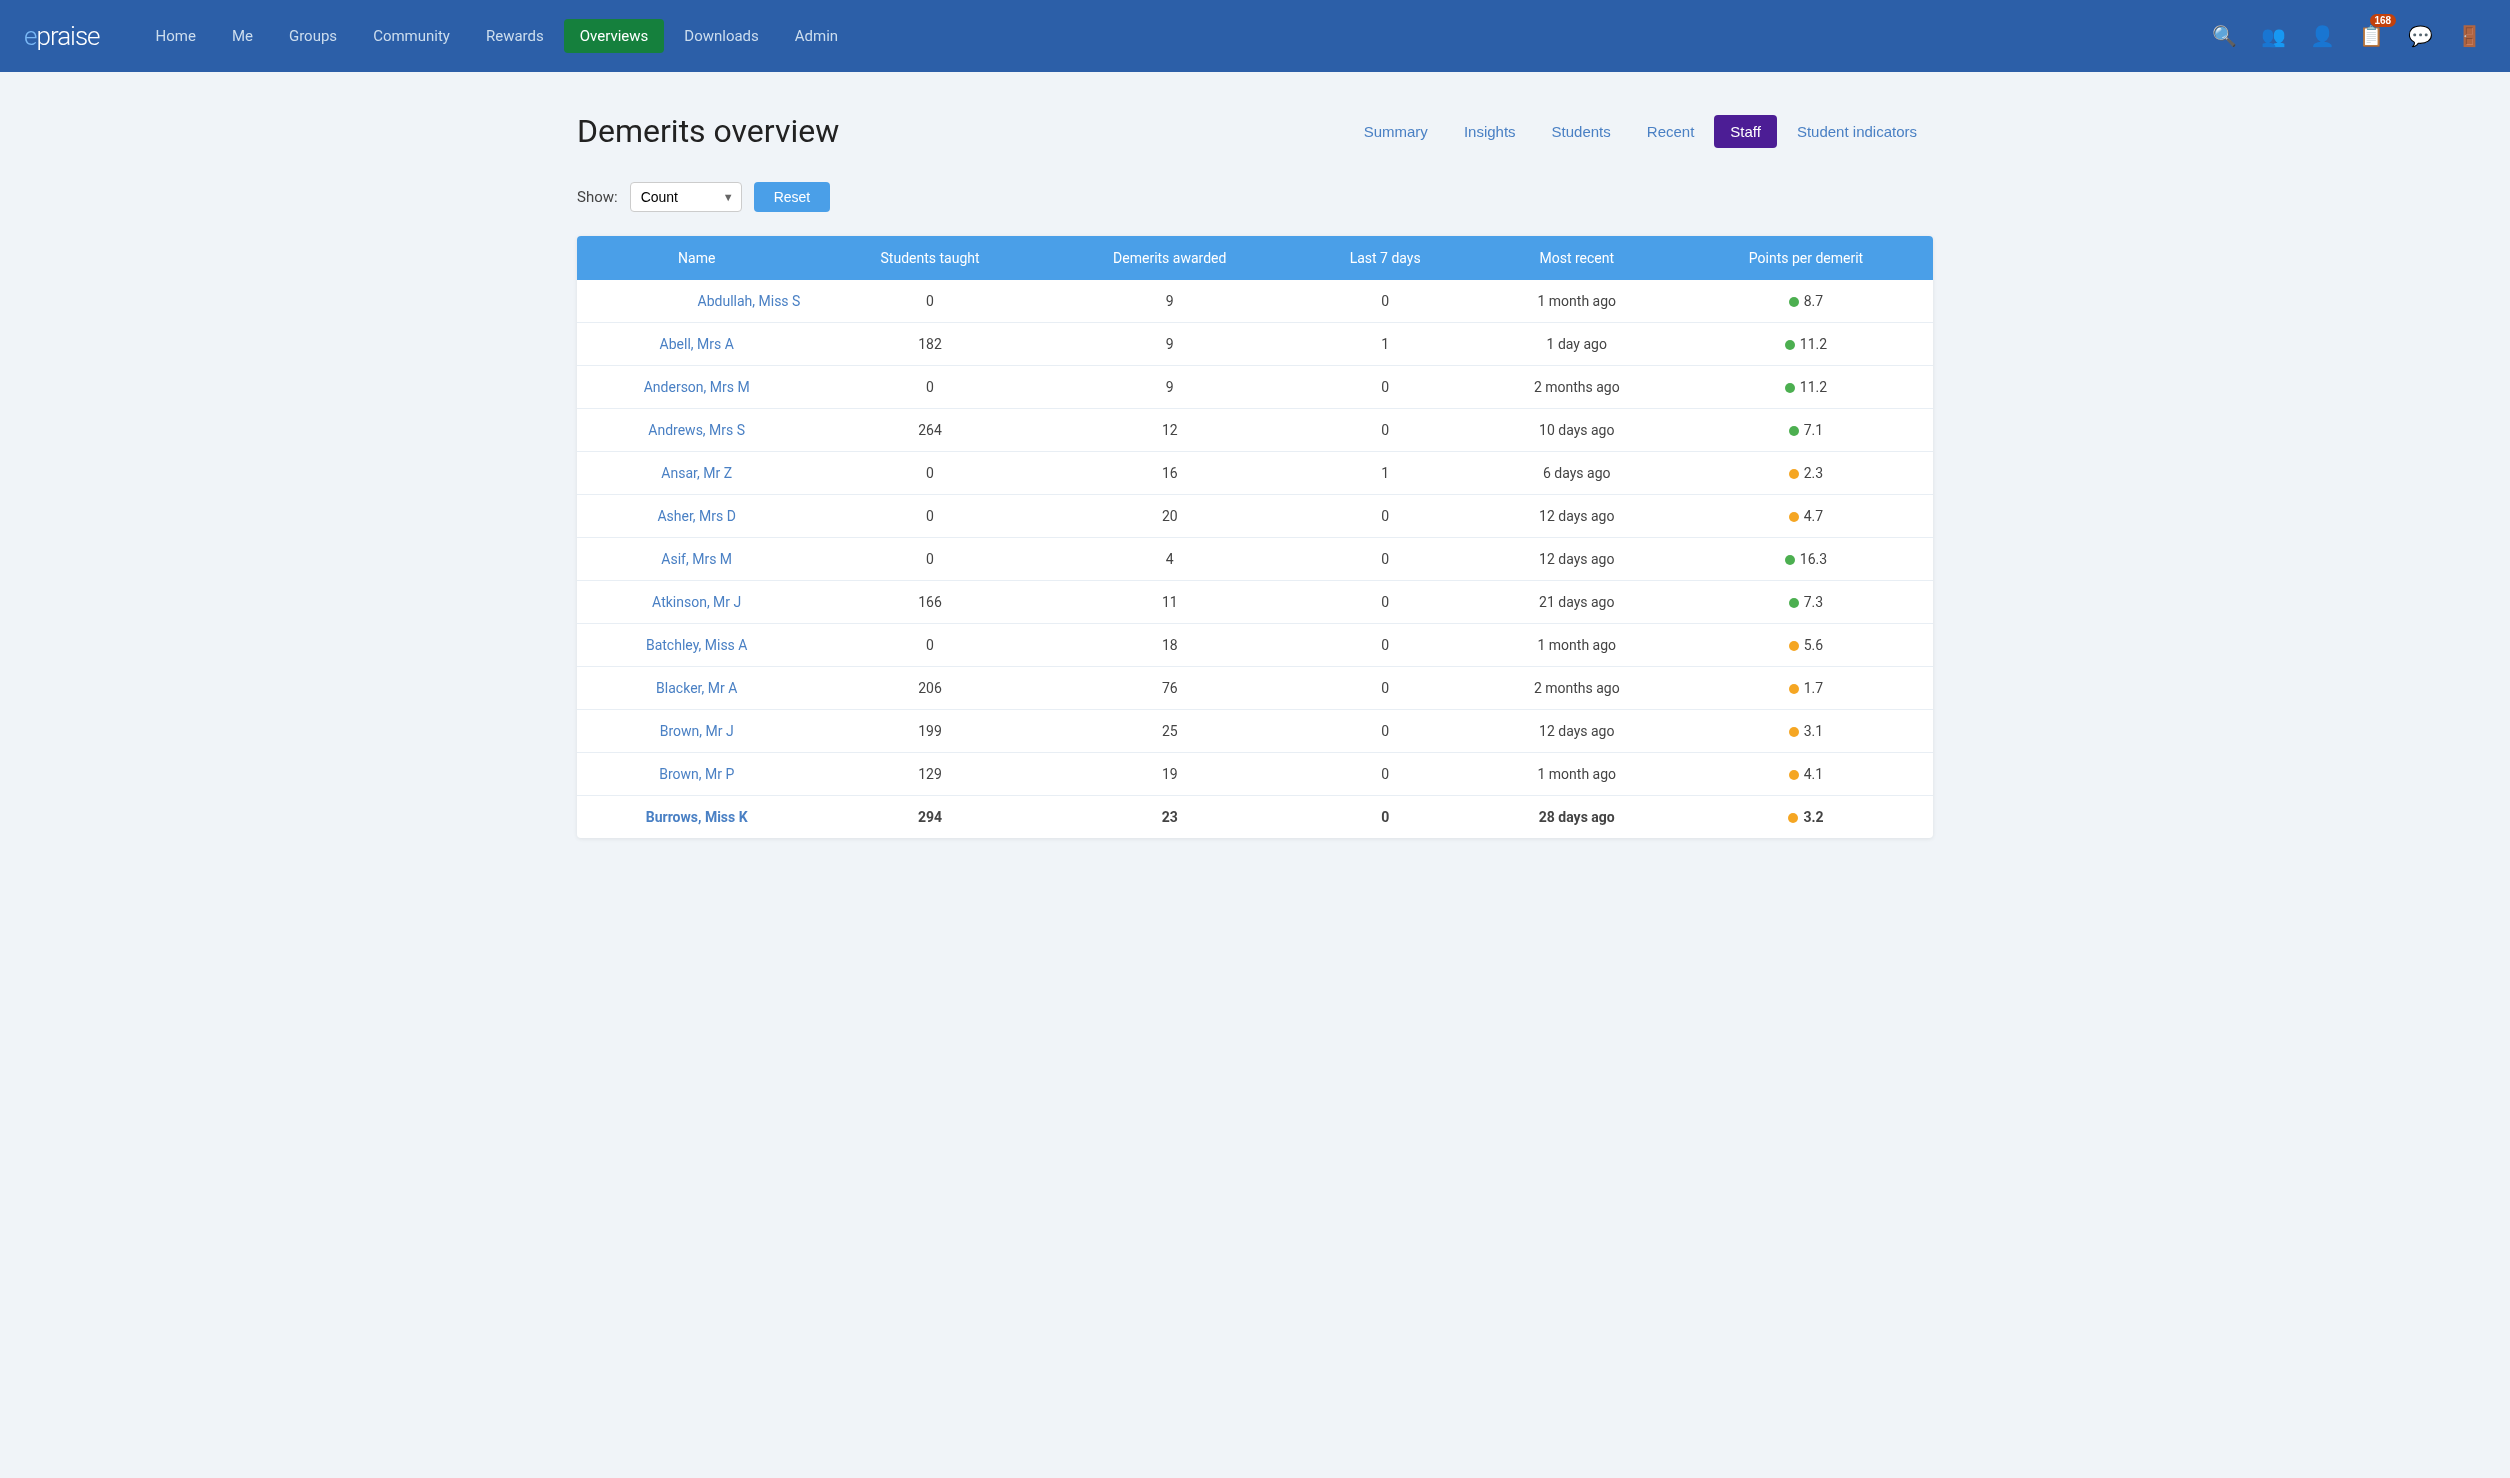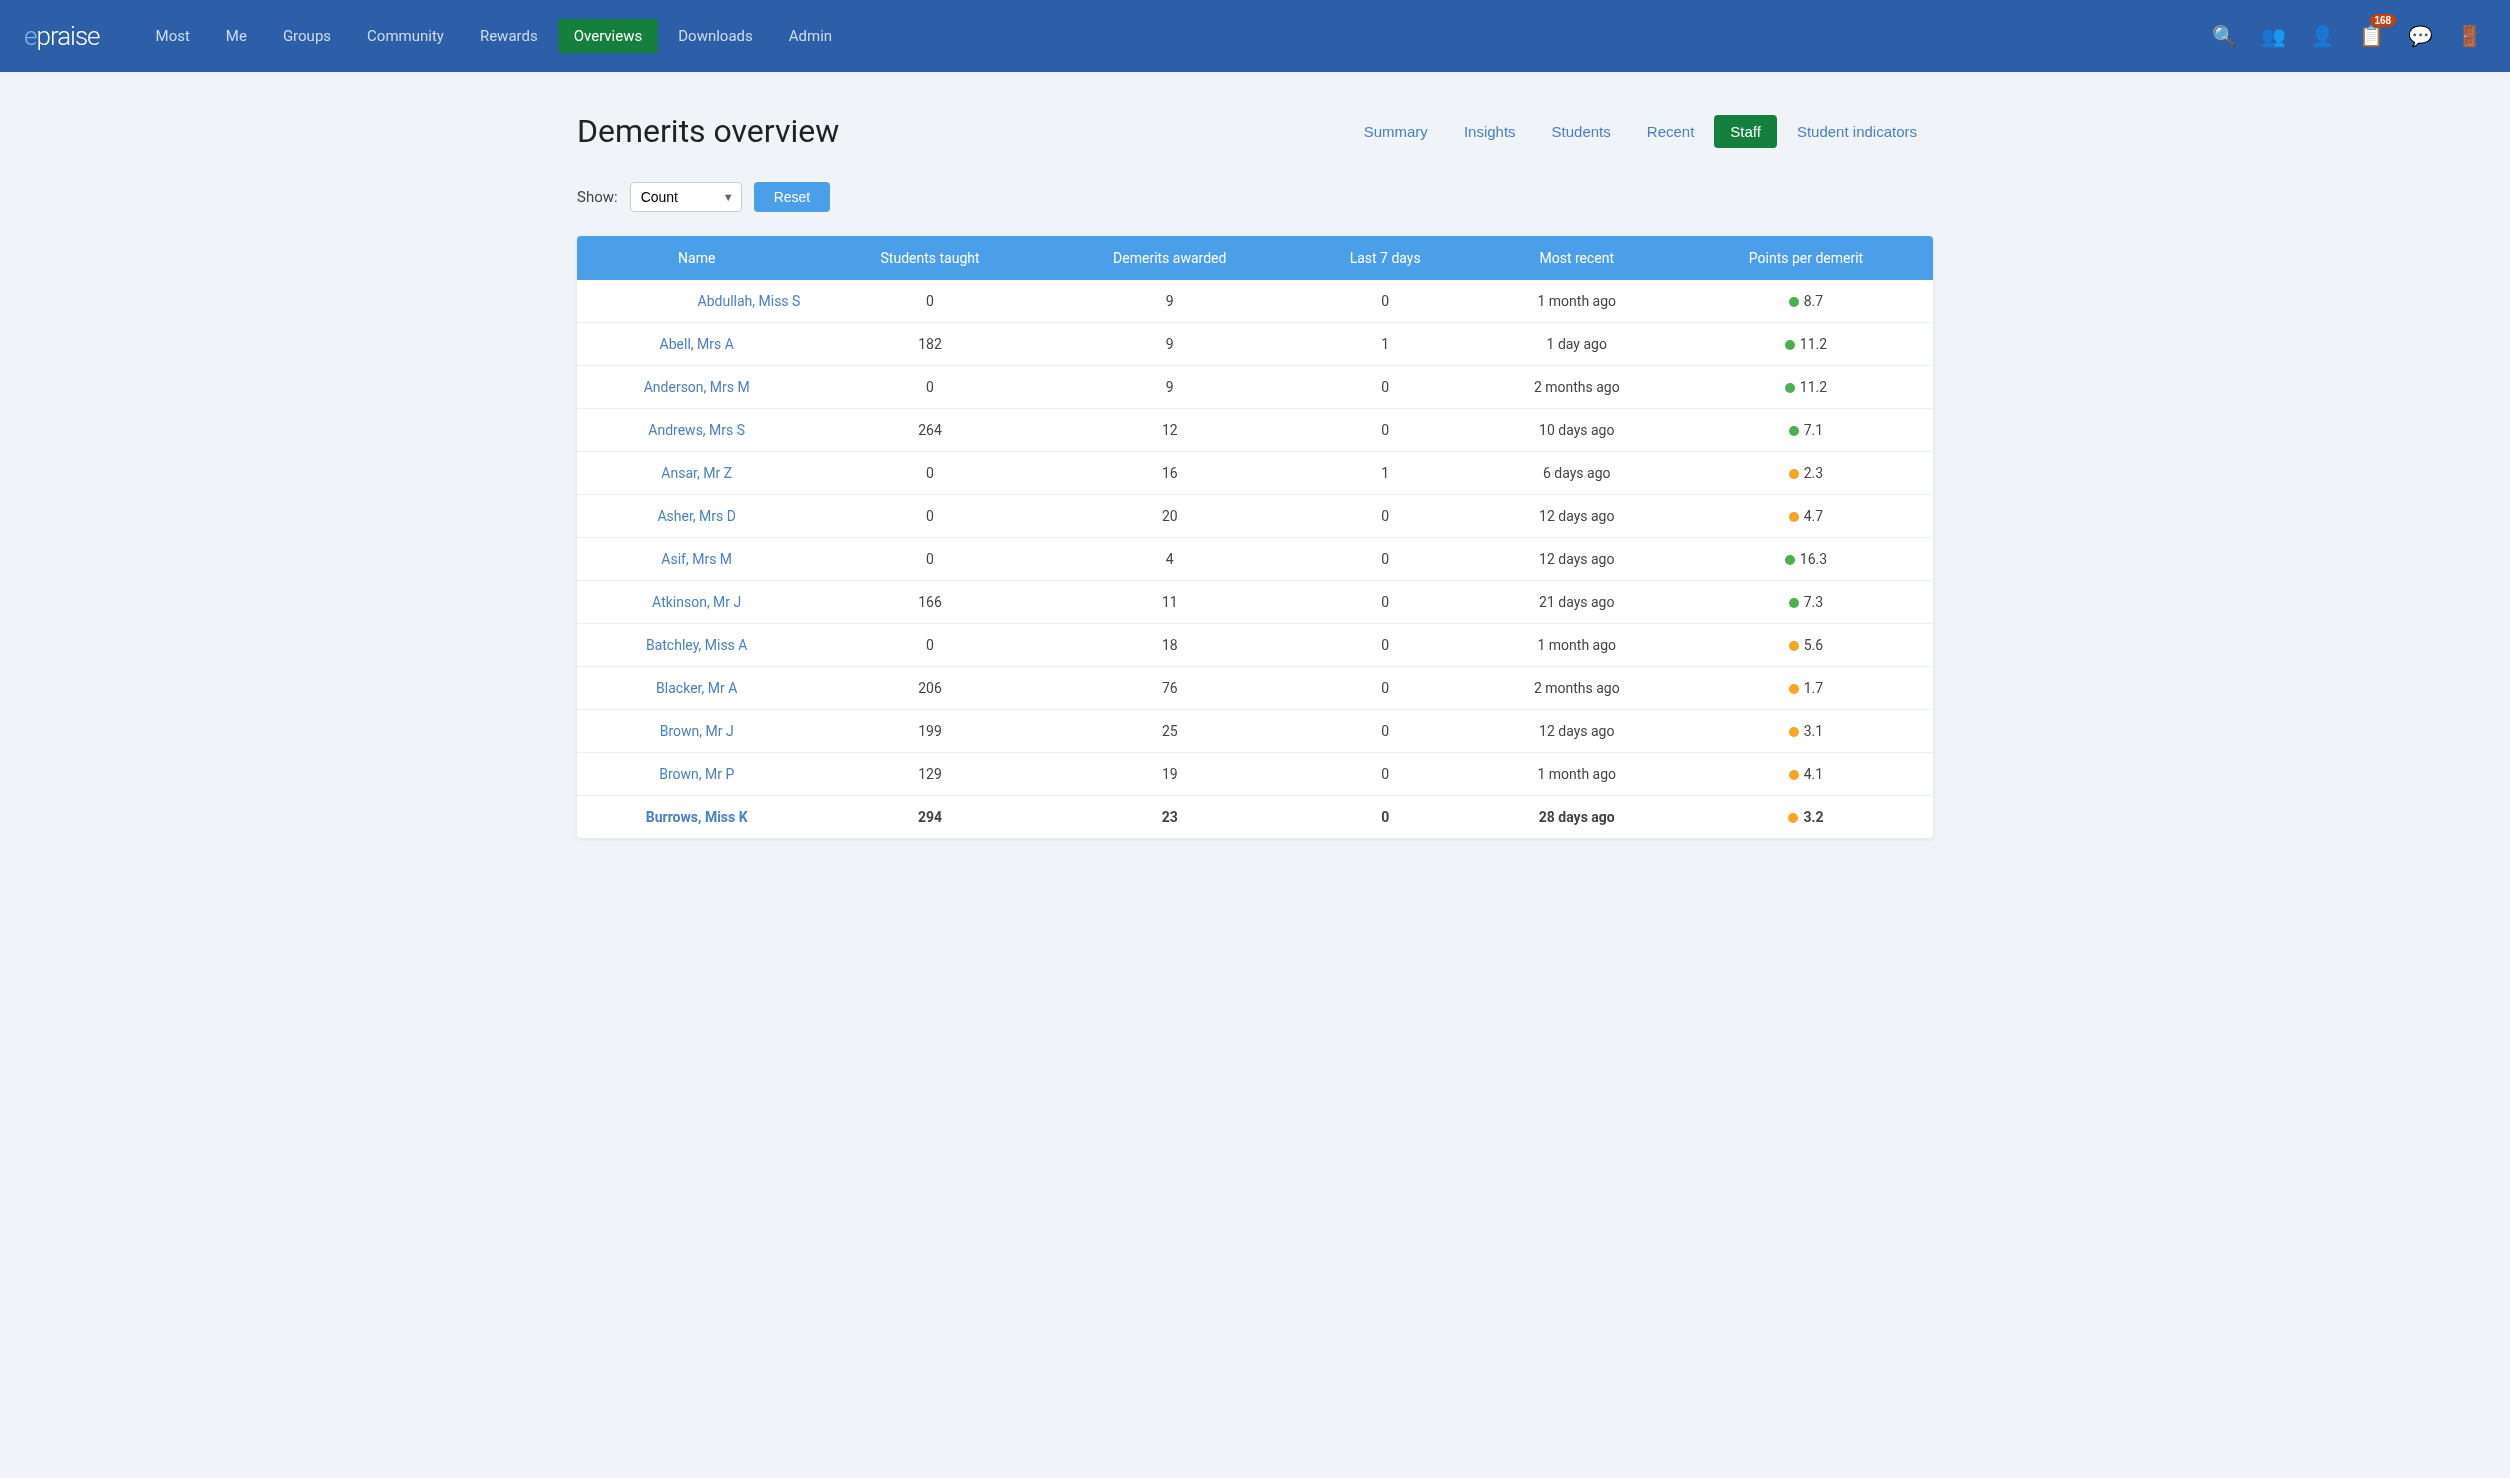--- a/index.html
+++ b/index.html
@@ -95,21 +95,21 @@
       color: #4a80c4;
       text-decoration: none;
       padding: 8px 16px;
       border-radius: 4px;
       font-size: 15px;
       cursor: pointer;
       background: none;
       border: none;
     }
     .tab-link.active {
-      background: #15803d;
+      background: #4c1d95;
       color: #fff;
     }
 
     
     .controls {
       display: flex;
       align-items: center;
       gap: 12px;
       margin-bottom: 24px;
     }
@@ -199,21 +199,21 @@
   </style>
 </head>
 <body>
 
 <nav>
   <div class="nav-logo">
     <span>e</span><span style="color:#fff">praise</span>
   </div>
   <div class="nav-links">
 
-  <a class="nav-link">Most</a>
+  <a class="nav-link">Home</a>
       <a class="nav-link">Me</a>
       <a class="nav-link">Groups</a>
       <a class="nav-link">Community</a>
       <a class="nav-link">Rewards</a>
       <a class="nav-link active">Overviews</a>
       <a class="nav-link">Downloads</a>
       <a class="nav-link">Admin</a>
     </div>
   <div class="nav-icons">
     <button class="nav-icon-btn">🔍</button>

